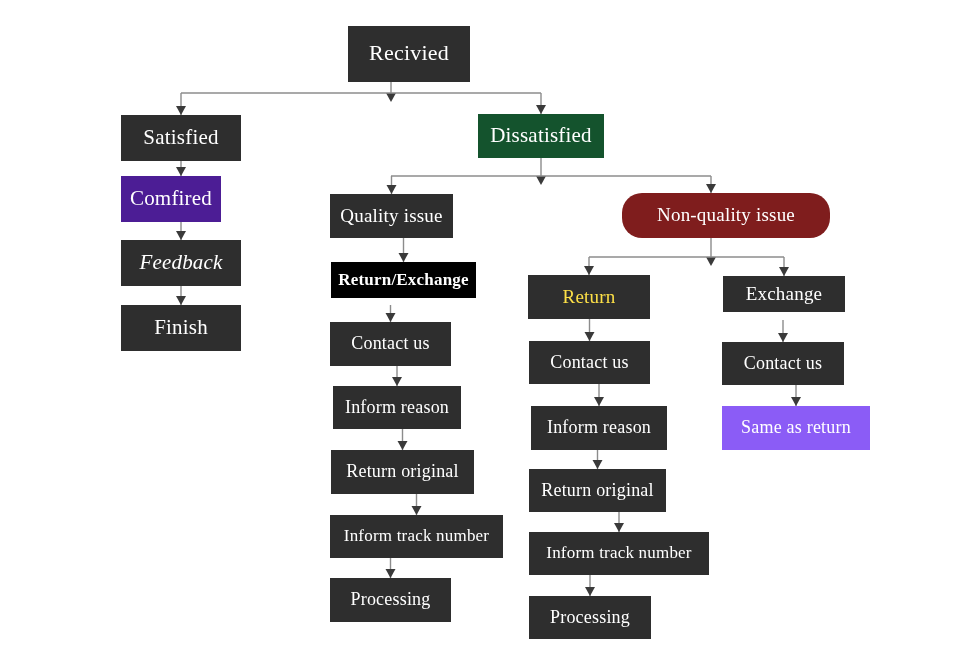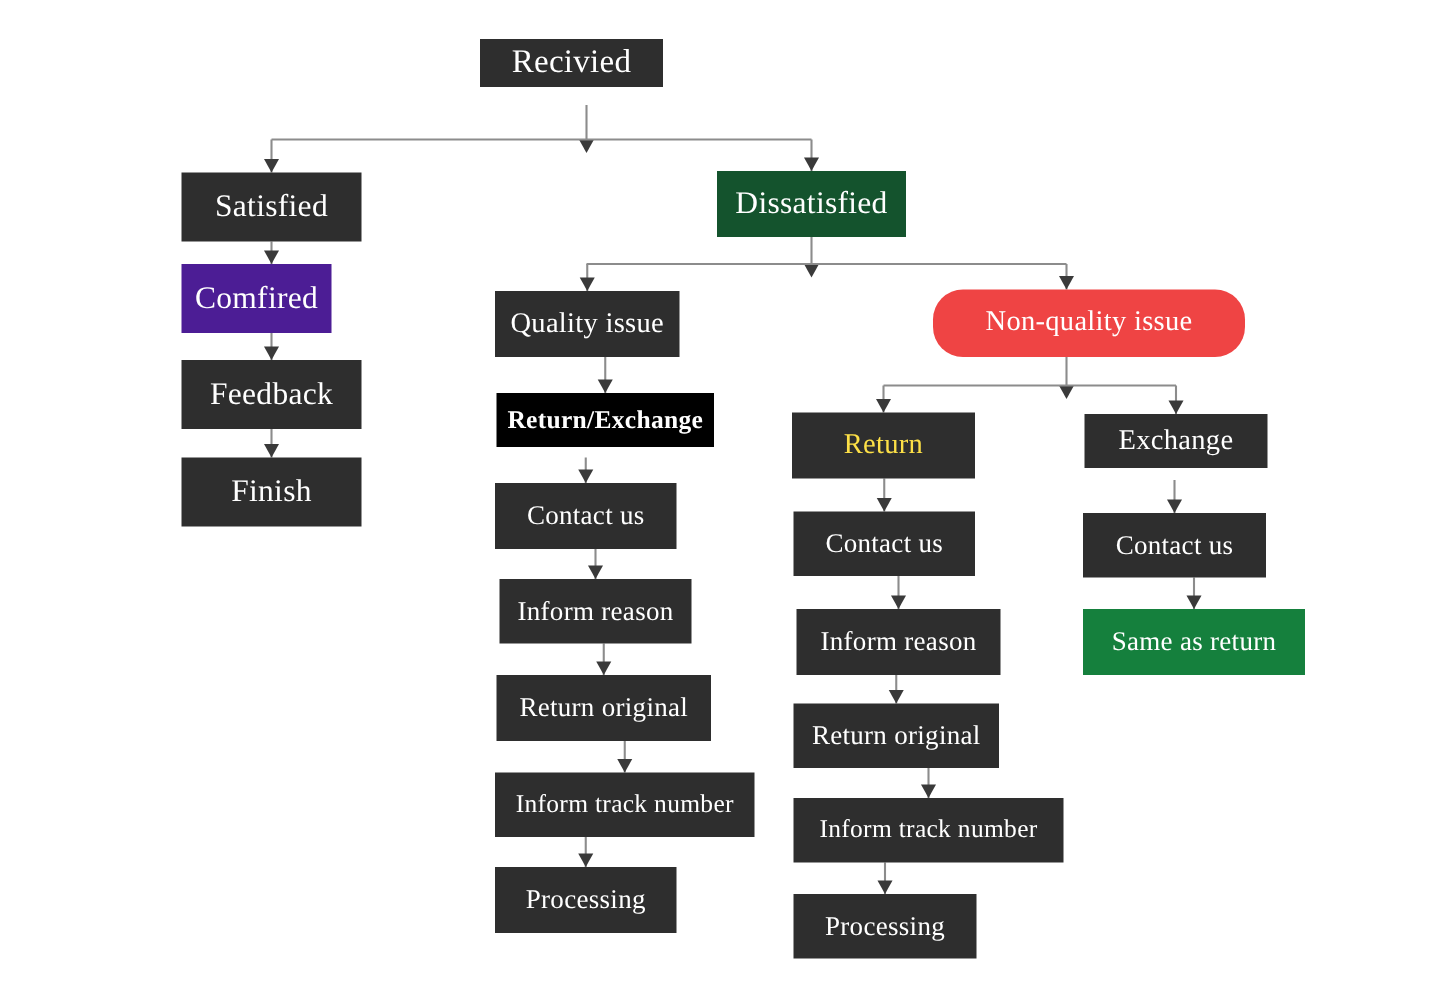--- a/index.html
+++ b/index.html
@@ -99,30 +99,30 @@
       <path d="M706 184 L716 184 L711 193 Z" fill="#3a3a3a"></path>
       <line x1="711" y1="238" x2="711" y2="258" stroke="#8c8c8c" stroke-width="1.4"></line>
       <path d="M706 257 L716 257 L711 266 Z" fill="#3a3a3a"></path>
       <line x1="589" y1="257" x2="784" y2="257" stroke="#8c8c8c" stroke-width="1.4"></line>
       <line x1="589" y1="257" x2="589" y2="275" stroke="#8c8c8c" stroke-width="1.4"></line>
       <path d="M584 266 L594 266 L589 275 Z" fill="#3a3a3a"></path>
       <line x1="784" y1="257" x2="784" y2="276" stroke="#8c8c8c" stroke-width="1.4"></line>
       <path d="M779 267 L789 267 L784 276 Z" fill="#3a3a3a"></path>
     </svg>
   <div id="nodes">
-      <div class="node" style="left: 320px; top: 26px; width: 122px; height: 32px; font-size: 22px; background: rgb(46, 46, 46); color: rgb(255, 255, 255);">
+      <div class="node" style="left: 348px; top: 26px; width: 122px; height: 56px; font-size: 22px; background: rgb(46, 46, 46); color: rgb(255, 255, 255);">
         <span class="lbl">Recivied</span>
       </div>
       <div class="node" style="left: 121px; top: 115px; width: 120px; height: 46px; font-size: 21px; background: rgb(46, 46, 46); color: rgb(255, 255, 255); justify-content: center;">
         <span class="lbl">Satisfied</span>
       </div>
       <div class="node" style="left: 121px; top: 176px; width: 100px; height: 46px; font-size: 21px; background: #4c1d95; color: rgb(255, 255, 255);">
         <span class="lbl">Comfired</span>
       </div>
-      <div class="node" style="left: 121px; top: 240px; width: 120px; height: 46px; font-size: 21px; background: rgb(46, 46, 46); color: rgb(255, 255, 255);">
+      <div class="node" style="left: 121px; top: 240px; width: 120px; height: 46px; font-size: 21px; background: rgb(46, 46, 46); color: rgb(255, 255, 255); font-style: italic;">
         <span class="lbl">Feedback</span>
       </div>
       <div class="node" style="left: 121px; top: 305px; width: 120px; height: 46px; font-size: 21px; background: rgb(46, 46, 46); color: rgb(255, 255, 255); justify-content: center;">
         <span class="lbl">Finish</span>
       </div>
       <div class="node" style="left: 478px; top: 114px; width: 126px; height: 44px; font-size: 21px; background: #14532d; color: rgb(255, 255, 255);">
         <span class="lbl">Dissatisfied</span>
       </div>
       <div class="node" style="left: 330px; top: 194px; width: 123px; height: 44px; font-size: 19px; background: rgb(46, 46, 46); color: rgb(255, 255, 255);">
         <span class="lbl">Quality issue</span>
@@ -138,21 +138,21 @@
       </div>
       <div class="node" style="left: 331px; top: 450px; width: 143px; height: 44px; font-size: 18px; background: rgb(46, 46, 46); color: rgb(255, 255, 255);">
         <span class="lbl">Return original</span>
       </div>
       <div class="node" style="left: 330px; top: 515px; width: 173px; height: 43px; font-size: 17px; background: rgb(46, 46, 46); color: rgb(255, 255, 255);">
         <span class="lbl">Inform track number</span>
       </div>
       <div class="node" style="left: 330px; top: 578px; width: 121px; height: 44px; font-size: 18px; background: rgb(46, 46, 46); color: rgb(255, 255, 255);">
         <span class="lbl">Processing</span>
       </div>
-      <div class="node" style="left: 622px; top: 193px; width: 208px; height: 45px; font-size: 19px; background: #ef4444; color: rgb(255, 255, 255); border-radius: 20px;">
+      <div class="node" style="left: 622px; top: 193px; width: 208px; height: 45px; font-size: 19px; background: #7f1d1d; color: rgb(255, 255, 255); border-radius: 20px;">
         <span class="lbl">Non-quality issue</span>
       </div>
       <div class="node" style="left: 528px; top: 275px; width: 122px; height: 44px; font-size: 19px; background: rgb(46, 46, 46); color: #fde047;">
         <span class="lbl">Return</span>
       </div>
       <div class="node" style="left: 529px; top: 341px; width: 121px; height: 43px; font-size: 18px; background: rgb(46, 46, 46); color: rgb(255, 255, 255);">
         <span class="lbl">Contact us</span>
       </div>
       <div class="node" style="left: 531px; top: 406px; width: 136px; height: 44px; font-size: 18px; background: rgb(46, 46, 46); color: rgb(255, 255, 255);">
         <span class="lbl">Inform reason</span>
@@ -165,17 +165,17 @@
       </div>
       <div class="node" style="left: 529px; top: 596px; width: 122px; height: 43px; font-size: 18px; background: rgb(46, 46, 46); color: rgb(255, 255, 255);">
         <span class="lbl">Processing</span>
       </div>
       <div class="node" style="left: 723px; top: 276px; width: 122px; height: 36px; font-size: 19px; background: rgb(46, 46, 46); color: rgb(255, 255, 255);">
         <span class="lbl">Exchange</span>
       </div>
       <div class="node" style="left: 722px; top: 342px; width: 122px; height: 43px; font-size: 18px; background: rgb(46, 46, 46); color: rgb(255, 255, 255);">
         <span class="lbl">Contact us</span>
       </div>
-      <div class="node" style="left: 722px; top: 406px; width: 148px; height: 44px; font-size: 18px; background: #15803d; color: rgb(255, 255, 255);">
+      <div class="node" style="left: 722px; top: 406px; width: 148px; height: 44px; font-size: 18px; background: #8b5cf6; color: rgb(255, 255, 255);">
         <span class="lbl">Same as return</span>
       </div>
     </div>
 </div>
 
 </body></html>

